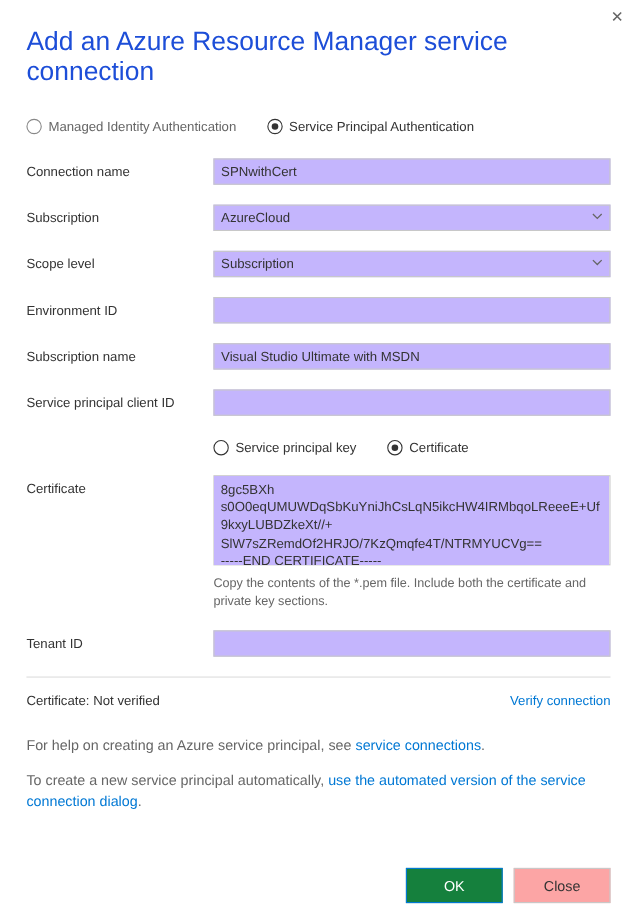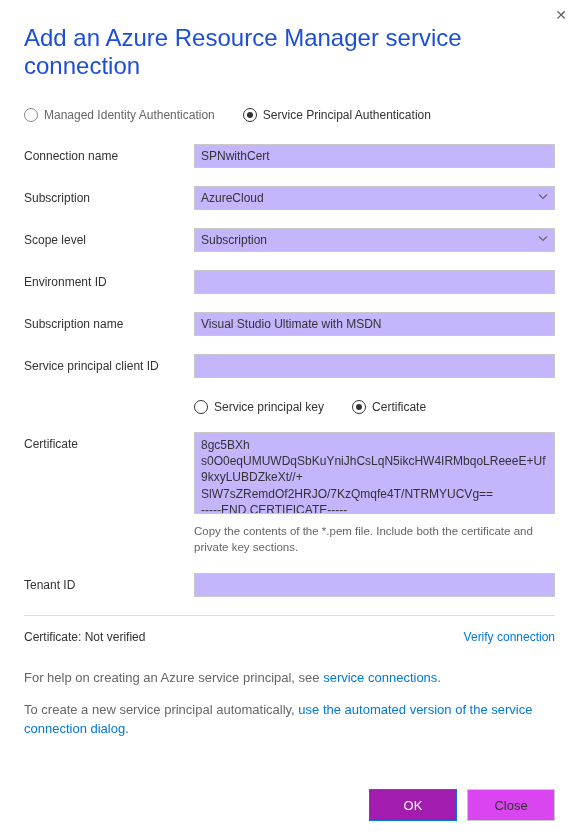--- a/index.html
+++ b/index.html
@@ -132,28 +132,28 @@
       position: absolute;
       bottom: 18px;
       right: 24px;
       display: flex;
       gap: 10px;
     }
     .btn {
       min-width: 88px;
       height: 32px;
       border: 1px solid #c8c8c8;
-      background: #d946ef;
+      background: #fca5a5;
       font-family: inherit;
       font-size: 13px;
       cursor: pointer;
       color: #333;
     }
     .btn.primary {
-      background: #a21caf;
+      background: #15803d;
       border-color: #0078d4;
       color: #fff;
     }
   </style>
 </head>
 <body>
 
 <span class="close-x">✕</span>
 
 <h1>Add an Azure Resource Manager service connection</h1>

